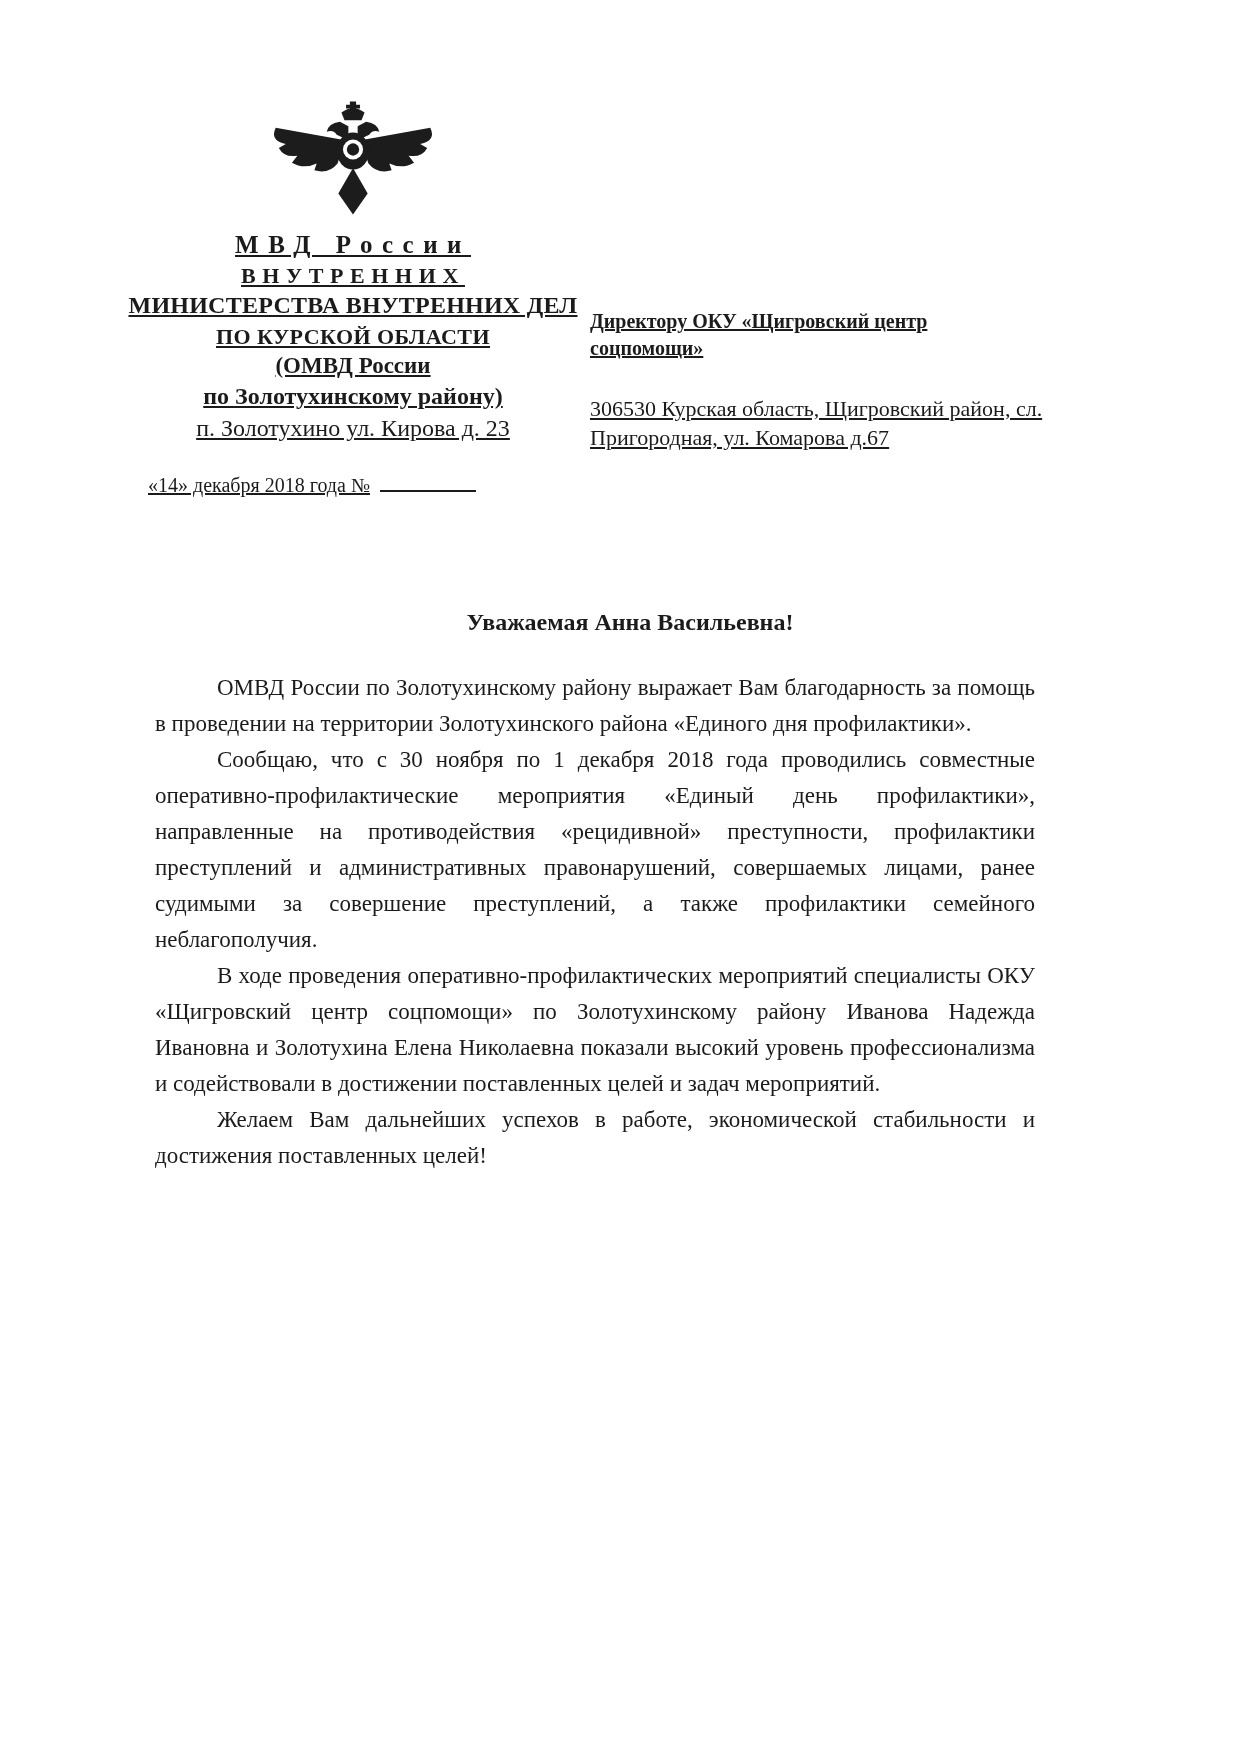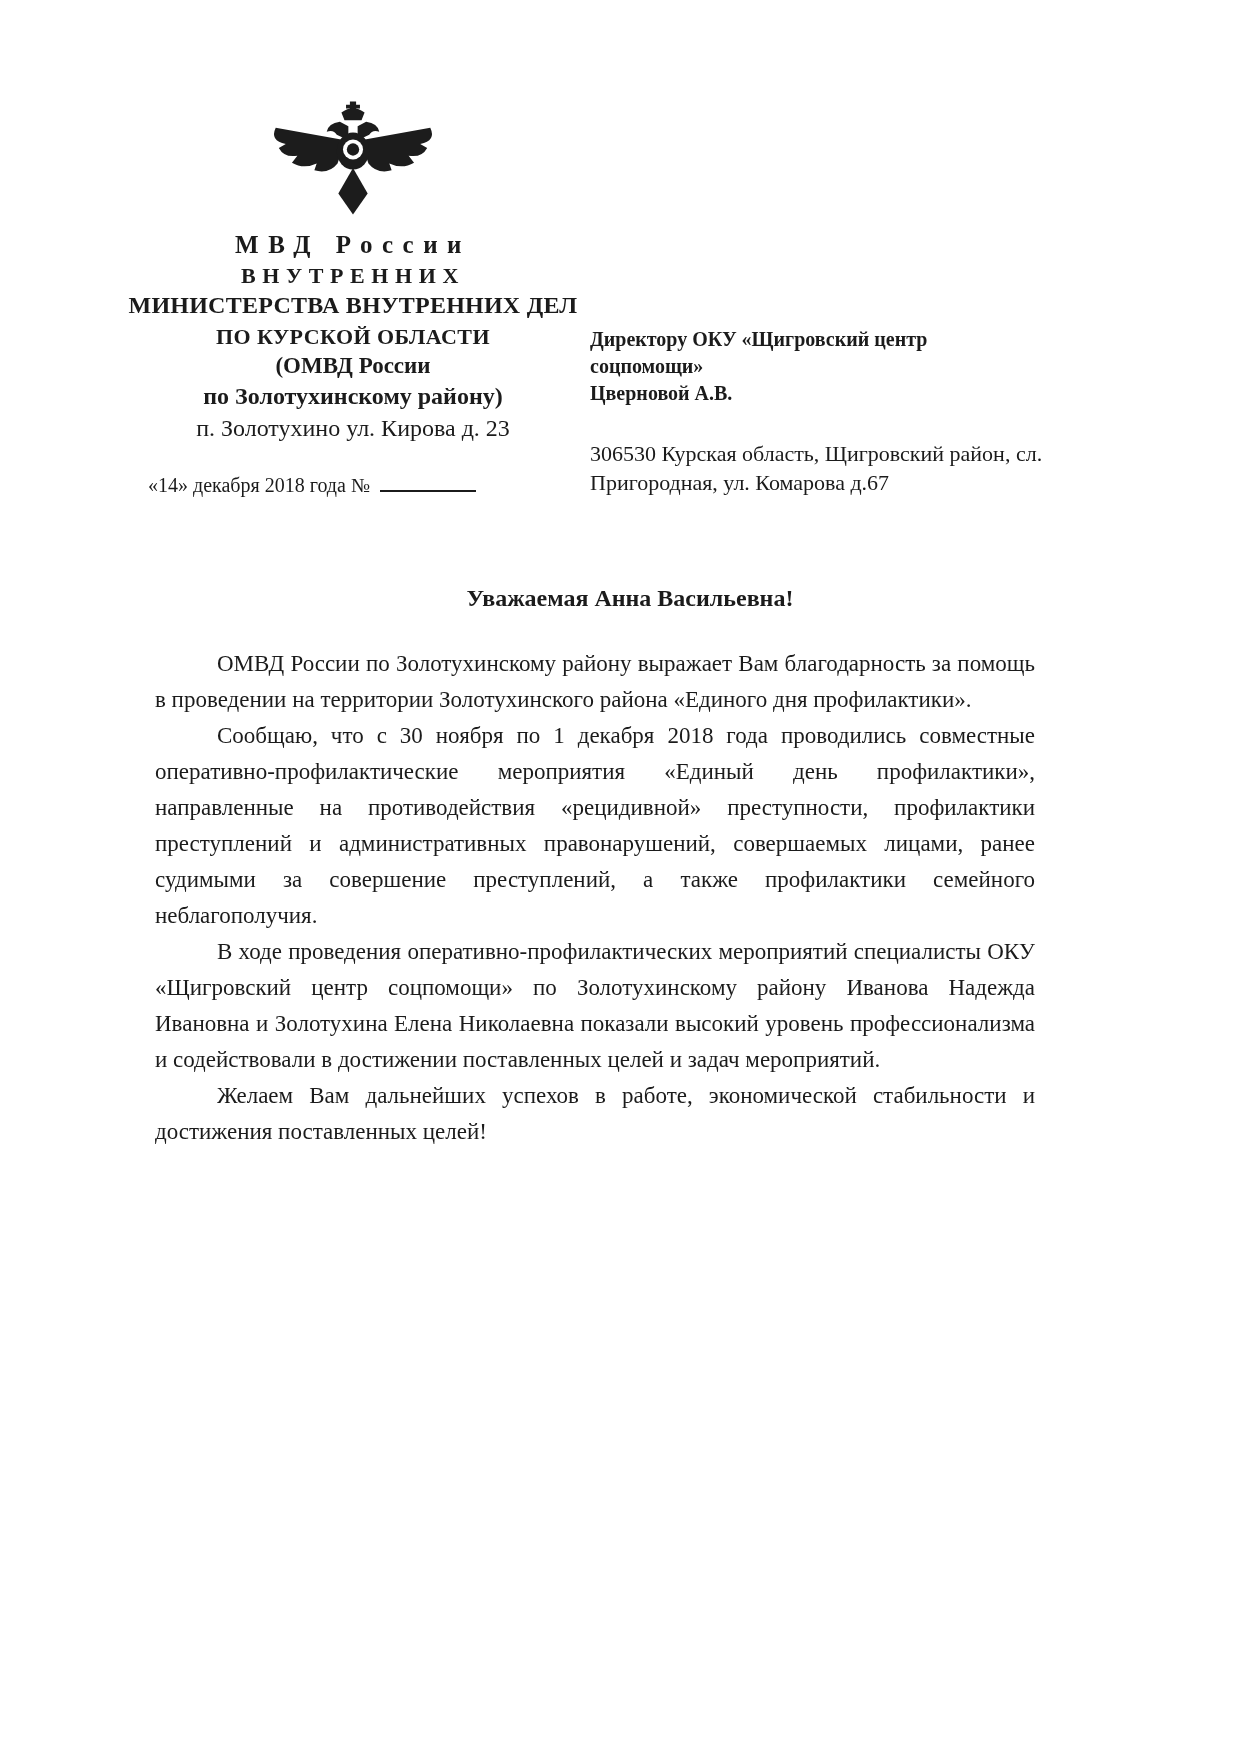--- a/index.html
+++ b/index.html
@@ -8,22 +8,23 @@
     width: 1240px;
     height: 1754px;
     margin: 0 auto;
     background: #ffffff;
     font-family: "Liberation Serif", serif;
     color: #1b1b1b;
     overflow: hidden;
   }
   .letterhead {
     display: flex;
-    align-items: flex-end;
+    align-items: center;
     padding: 100px 105px 0 128px;
+    text-decoration: underline;
   }
   .lh-left {
     width: 450px;
     text-align: center;
     flex-shrink: 0;
   }
   .emblem-wrap { margin: 0 auto 8px auto; width: 170px; }
   .lh-line { font-weight: bold; line-height: 1.32; }
   .lh-line.l1 { font-size: 25px; letter-spacing: 0.38em; }
   .lh-line.l2 { font-size: 22px; letter-spacing: 0.30em; }
@@ -51,21 +52,21 @@
     margin-left: 12px;
     padding-top: 163px;
     width: 480px;
   }
   .addressee { font-weight: bold; font-size: 20px; line-height: 1.35; }
   .addressee-addr { margin-top: 32px; font-size: 22px; line-height: 1.32; font-weight: normal; }
   .salutation {
     text-align: center;
     font-weight: bold;
     font-size: 24px;
-    margin-top: 88px;
+    margin-top: 112px;
     padding-left: 20px;
   }
   .body-text {
     margin: 34px 105px 0 155px;
     width: 880px;
   }
   .body-text p {
     margin: 0;
     font-size: 23px;
     line-height: 36px;
@@ -114,21 +115,20 @@
       <div class="lh-addr">п. Золотухино ул. Кирова д. 23</div>
       <div class="date-row">
         <span>«14» декабря 2018 года №</span><span class="num-blank"></span>
       </div>
     </div>
 
     <div class="lh-right">
       <div class="addressee">
         <div>Директору ОКУ «Щигровский центр</div>
         <div>соцпомощи»</div>
-        <div>Цверновой А.В.</div>
       </div>
       <div class="addressee-addr">
         <div>306530 Курская область, Щигровский район, сл.</div>
         <div>Пригородная,  ул. Комарова д.67</div>
       </div>
     </div>
 
   </div>
 
   <div class="salutation">Уважаемая Анна Васильевна!</div>

